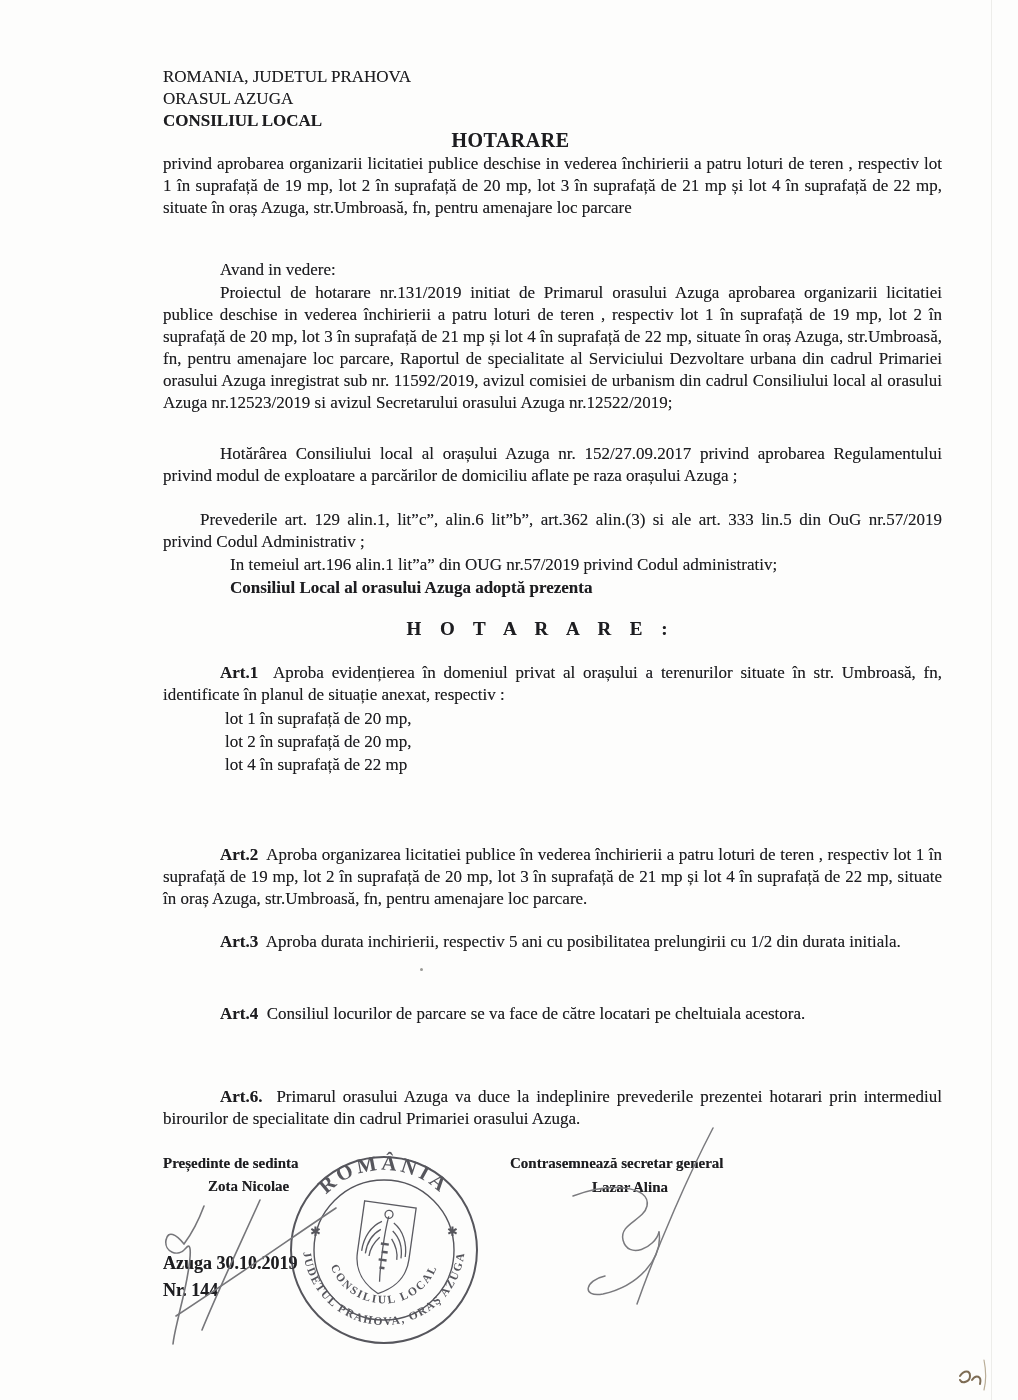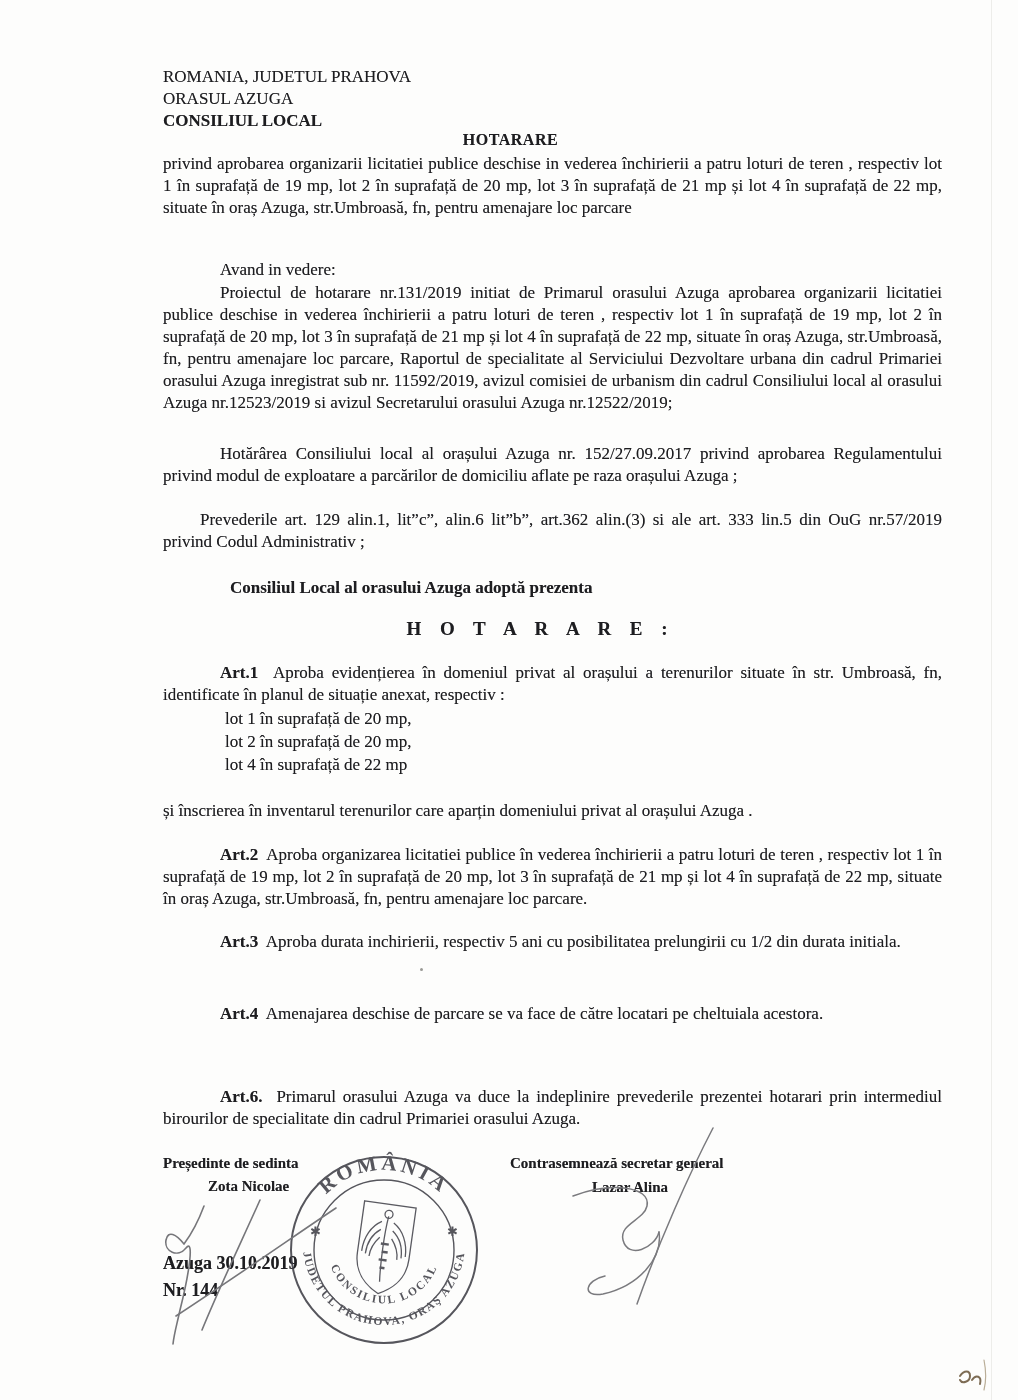--- a/index.html
+++ b/index.html
@@ -13,21 +13,21 @@
     color:#1d1d20;
   }
   .blk{position:absolute;font-size:17px;line-height:22px;}
   .col{left:163px;width:779px;}
   .just{text-align:justify;}
   .b{font-weight:bold;}
   .ind57{text-indent:57px;font-family:Liberation Serif, serif;}
   .ind67{text-indent:67px;}
   .ind37{text-indent:37px;}
   .soft{text-shadow:0 0 .5px rgba(20,20,25,.45);}
-  .title{font-size:16px;letter-spacing:.5px;text-align:center;}
+  .title{font-size:20px;letter-spacing:.5px;text-align:center;}
   .decision{font-size:19px;letter-spacing:7px;text-align:center;}
   .lots{padding-left:62px;line-height:23px;}
   .sig{font-size:15px;font-weight:bold;}
   svg{position:absolute;overflow:visible;}
   .scanline{position:absolute;left:991px;top:0;width:1px;height:1400px;background:#ededea;}
   .speck{position:absolute;background:#9a9a96;border-radius:50%;}
 </style>
 </head>
 <body>
 
@@ -41,48 +41,48 @@
 
   <div class="blk col b title soft" style="top:129px;left:121px">HOTARARE</div>
 
   <div class="blk col just soft" style="top:153px">privind aprobarea  organizarii licitatiei publice deschise in vederea închirierii a patru loturi de teren , respectiv lot 1 în suprafață de 19 mp, lot 2 în suprafață de 20 mp, lot 3 în suprafață de 21 mp și lot 4 în suprafață de 22 mp, situate în oraș Azuga, str.Umbroasă, fn, pentru amenajare loc parcare</div>
 
   <div class="blk soft" style="top:259px;left:220px">Avand in vedere:</div>
 
   <div class="blk col just ind57 soft" style="top:282px">Proiectul de hotarare nr.131/2019 initiat de Primarul orasului Azuga aprobarea  organizarii licitatiei publice deschise in vederea închirierii a patru loturi de teren , respectiv lot 1 în suprafață de 19 mp, lot 2 în suprafață de 20 mp, lot 3 în suprafață de 21 mp și lot 4 în suprafață de 22 mp, situate în oraș Azuga, str.Umbroasă, fn, pentru amenajare loc parcare, Raportul de specialitate al Serviciului Dezvoltare urbana  din cadrul Primariei orasului Azuga inregistrat sub nr. 11592/2019, avizul comisiei de urbanism din cadrul Consiliului local al orasului Azuga nr.12523/2019 si avizul Secretarului orasului Azuga nr.12522/2019;</div>
   <div class="blk col just ind57 soft" style="top:443px">Hotărârea Consiliului local al orașului Azuga nr. 152/27.09.2017 privind aprobarea Regulamentului privind modul de exploatare a parcărilor de domiciliu aflate pe raza orașului Azuga ;</div>
   <div class="blk col just ind37 soft" style="top:509px">Prevederile art. 129 alin.1, lit”c”, alin.6 lit”b”, art.362 alin.(3) si ale art. 333 lin.5 din OuG nr.57/2019 privind Codul Administrativ ;</div>
+  <div class="blk col ind67 soft" style="top:554px">In temeiul art.196 alin.1 lit”a” din OUG nr.57/2019 privind Codul administrativ;</div>
   <div class="blk col ind67 b soft" style="top:577px">Consiliul Local al orasului Azuga adoptă prezenta</div>
 
   <div class="blk col b decision soft" style="top:618px;left:151px">H O T A R A R E :</div>
 
   <div class="blk col just ind57 soft" style="top:662px">
     <span class="b">Art.1</span>&nbsp;
     <span>Aproba evidențierea în domeniul privat al orașului a terenurilor  situate în str. Umbroasă, fn, identificate în planul de situație anexat, respectiv :</span>
   </div>
   <div class="blk col lots soft" style="top:707px">
     <div>lot 1 în suprafață de 20 mp,</div>
     <div>lot 2 în suprafață de 20 mp,</div>
     <div>lot 4 în suprafață de 22 mp</div>
   </div>
-  <div class="blk col soft" style="top:800px">și înscrierea în inventarul  terenurilor care aparțin domeniului privat al orașului Azuga .</div>
 
   <div class="blk col just ind57 soft" style="top:844px">
     <span class="b">Art.2</span>&nbsp;
     <span>Aproba organizarea licitatiei publice  în vederea închirierii a patru loturi de teren , respectiv lot 1 în suprafață de 19 mp, lot 2 în suprafață de 20 mp, lot 3 în suprafață de 21 mp și lot 4 în suprafață de 22 mp, situate în oraș Azuga, str.Umbroasă, fn, pentru amenajare loc parcare.</span>
   </div>
 
   <div class="blk col just ind57 soft" style="top:931px">
     <span class="b">Art.3</span>&nbsp;
     <span>Aproba durata inchirierii, respectiv  5 ani cu posibilitatea prelungirii cu 1/2 din durata initiala.</span>
   </div>
 
   <div class="blk col ind57 soft" style="top:1003px">
     <span class="b">Art.4</span>&nbsp;
-    <span>Amenajarea deschise de parcare  se va face de către locatari pe cheltuiala acestora.</span>
+    <span>Consiliul locurilor de parcare  se va face de către locatari pe cheltuiala acestora.</span>
   </div>
 
 
   <div class="blk col just ind57 soft" style="top:1086px">
     <span class="b">Art.6.</span>&nbsp;
     <span>Primarul orasului Azuga va duce la indeplinire prevederile prezentei hotarari prin intermediul birourilor de specialitate din cadrul Primariei orasului Azuga.</span>
   </div>
 
   <div class="blk sig soft" style="top:1152px;left:163px">Președinte de sedinta</div>
   <div class="blk sig soft" style="top:1175px;left:208px">Zota Nicolae</div>

